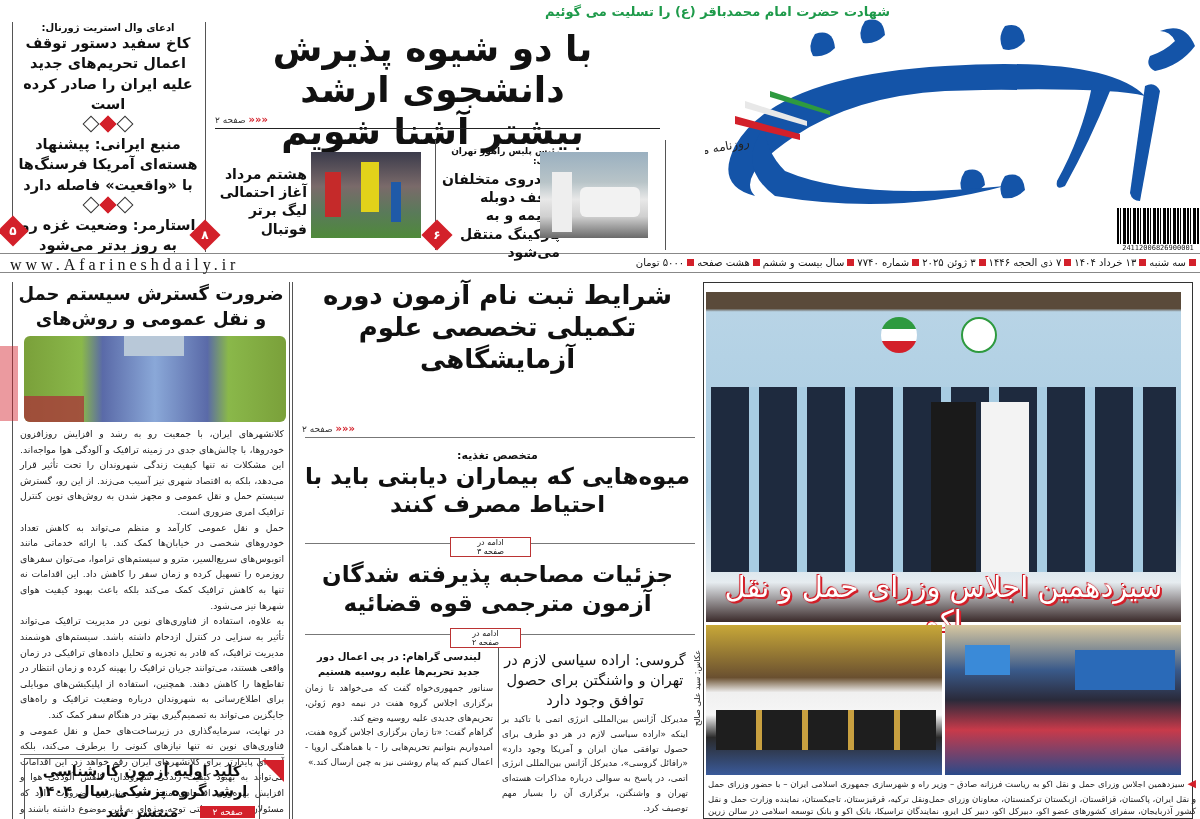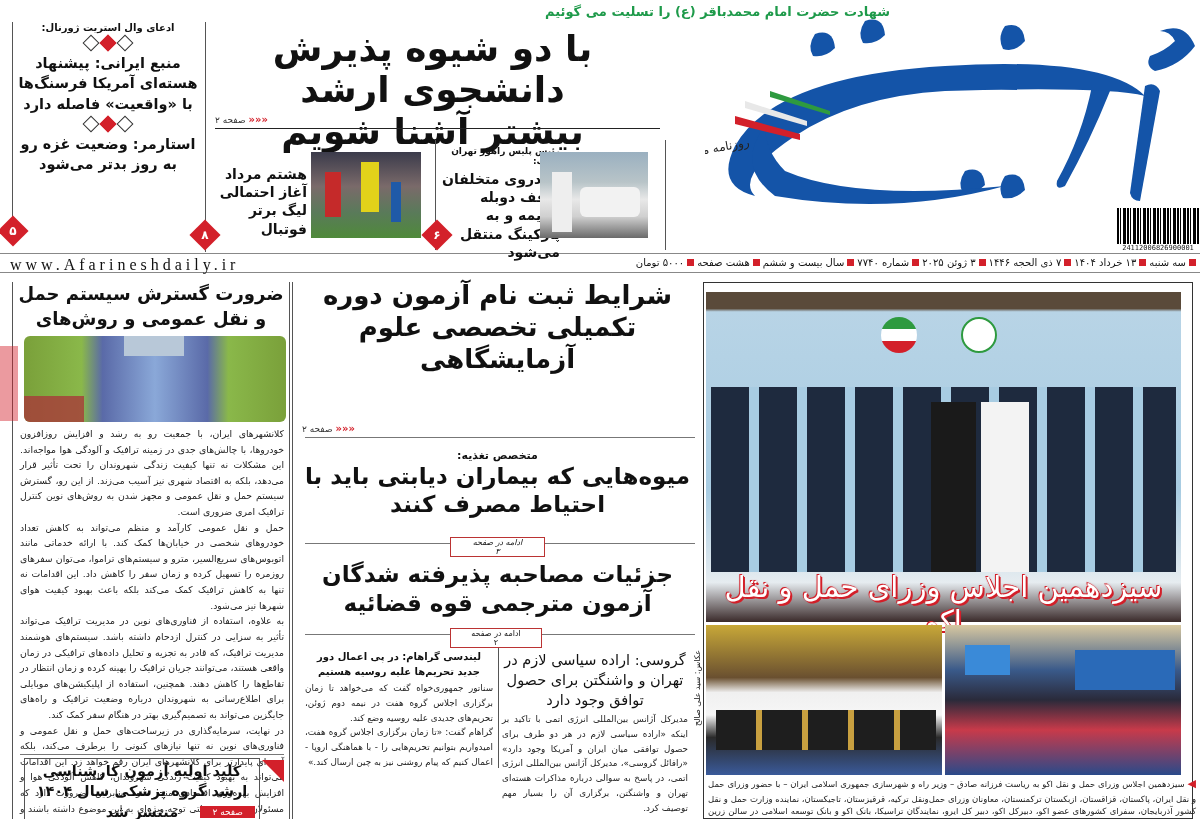--- a/index.html
+++ b/index.html
@@ -135,20 +135,21 @@
   <div style="position:absolute; left:50px; top:10px; width:18px; height:50px; background:#e2d21a;"></div>
   <div style="position:absolute; left:80px; top:30px; width:10px; height:40px; background:#1f5aa8;"></div>
 </div>
 <div class="diamond-num" style="top:224px; left:194px;">
     <span>۸</span>
   </div>
 
 <div class="vline" style="top:22px; left:12px; height:215px;"></div>
 <div class="abs center" style="top:22px; left:18px; width:180px;">
   <div class="kicker" style="font-size:10px;">ادعای وال استریت ژورنال:</div>
+  <div class="teaser-title" style="font-size:14.5px; line-height:1.4;">کاخ سفید دستور توقف اعمال تحریم‌های جدید علیه ایران را صادر کرده است</div>
   <div class="sep-diamonds">
       <i></i>
       <i class="red"></i>
       <i></i>
     </div>
   <div class="teaser-title" style="font-size:14.5px; line-height:1.4;">منبع ایرانی: پیشنهاد هسته‌ای آمریکا فرسنگ‌ها با «واقعیت» فاصله دارد</div>
   <div class="sep-diamonds">
       <i></i>
       <i class="red"></i>
       <i></i>
@@ -188,27 +189,27 @@
   <span class="chev">«««</span>
   <span>صفحه ۲</span>
 </div>
 <div class="hline" style="top:437px; left:305px; width:390px; background:#777;"></div>
 
 <div class="abs center" style="top:449px; left:300px; width:395px;">
   <div class="kicker" style="font-size:11px;">متخصص تغذیه:</div>
   <div style="font-size:23px; font-weight:bold; line-height:1.22;">میوه‌هایی که بیماران دیابتی باید با احتیاط مصرف کنند</div>
 </div>
 <div class="hline" style="top:543px; left:305px; width:390px; background:#777;"></div>
-<div class="abs center" style="top:537px; left:450px; width:95px;font-style:italic;">
+<div class="abs center" style="top:537px; left:450px; width:81px;">
   <span class="cont-tag">ادامه در صفحه ۳</span>
 </div>
 
 <div class="abs center" style="top:560px; left:300px; width:395px; font-size:23px; font-weight:bold; line-height:1.25;">جزئیات مصاحبه پذیرفته شدگان آزمون مترجمی قوه قضائیه</div>
 <div class="hline" style="top:634px; left:305px; width:390px; background:#777;"></div>
-<div class="abs center" style="top:628px; left:450px; width:92px;">
+<div class="abs center" style="top:628px; left:450px; width:71px;">
   <span class="cont-tag">ادامه در صفحه ۲</span>
 </div>
 
 <div class="vline" style="top:648px; left:498px; height:120px;"></div>
 <div class="abs" style="top:650px; left:502px; width:186px;">
   <div class="center" style="font-size:14.5px; font-weight:normal; line-height:1.38;">گروسی: اراده سیاسی لازم در تهران و واشنگتن برای حصول توافق وجود دارد</div>
   <div class="body-text" style="font-size:8.8px; margin-top:2px;">مدیرکل آژانس بین‌المللی انرژی اتمی با تاکید بر اینکه «اراده سیاسی لازم در هر دو طرف برای حصول توافقی میان ایران و آمریکا وجود دارد» «رافائل گروسی»، مدیرکل آژانس بین‌المللی انرژی اتمی، در پاسخ به سوالی درباره مذاکرات هسته‌ای تهران و واشنگتن، برگزاری آن را بسیار مهم توصیف کرد.</div>
 </div>
 <div class="abs" style="top:650px; left:305px; width:188px;">
   <div class="center" style="font-size:10px; font-weight:bold; line-height:1.45;">لیندسی گراهام: در پی اعمال دور جدید تحریم‌ها علیه روسیه هستیم</div>

